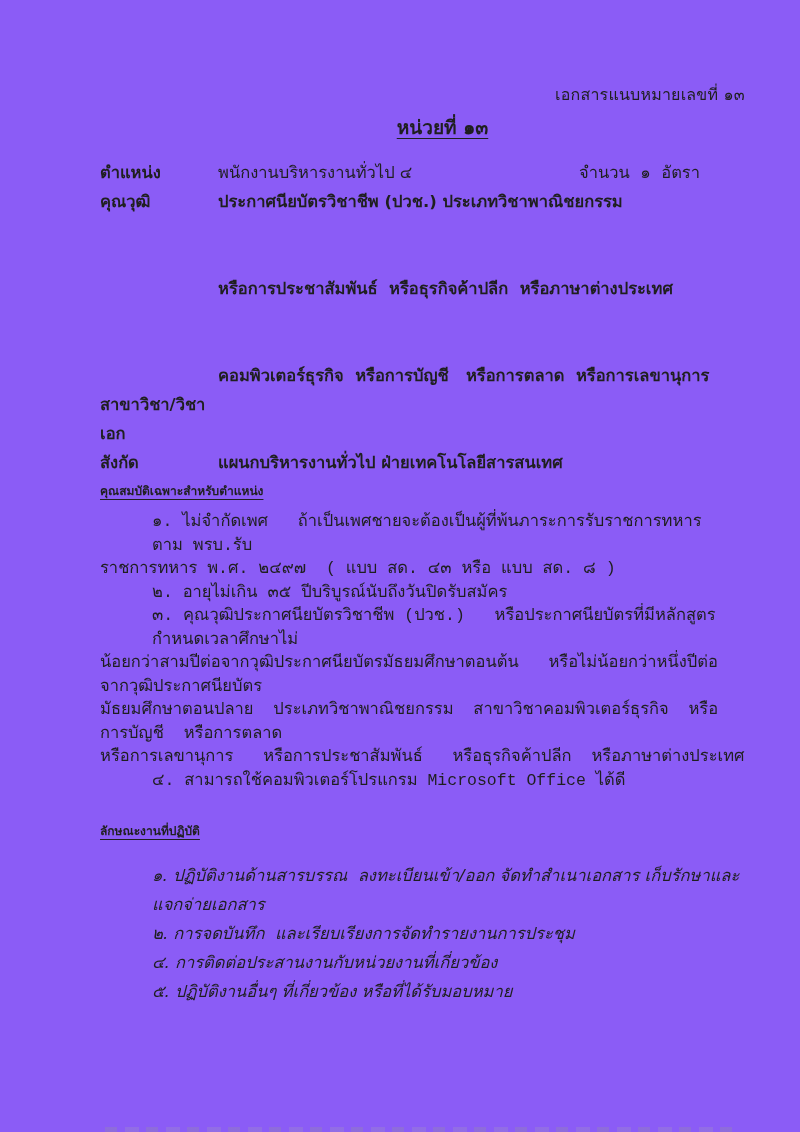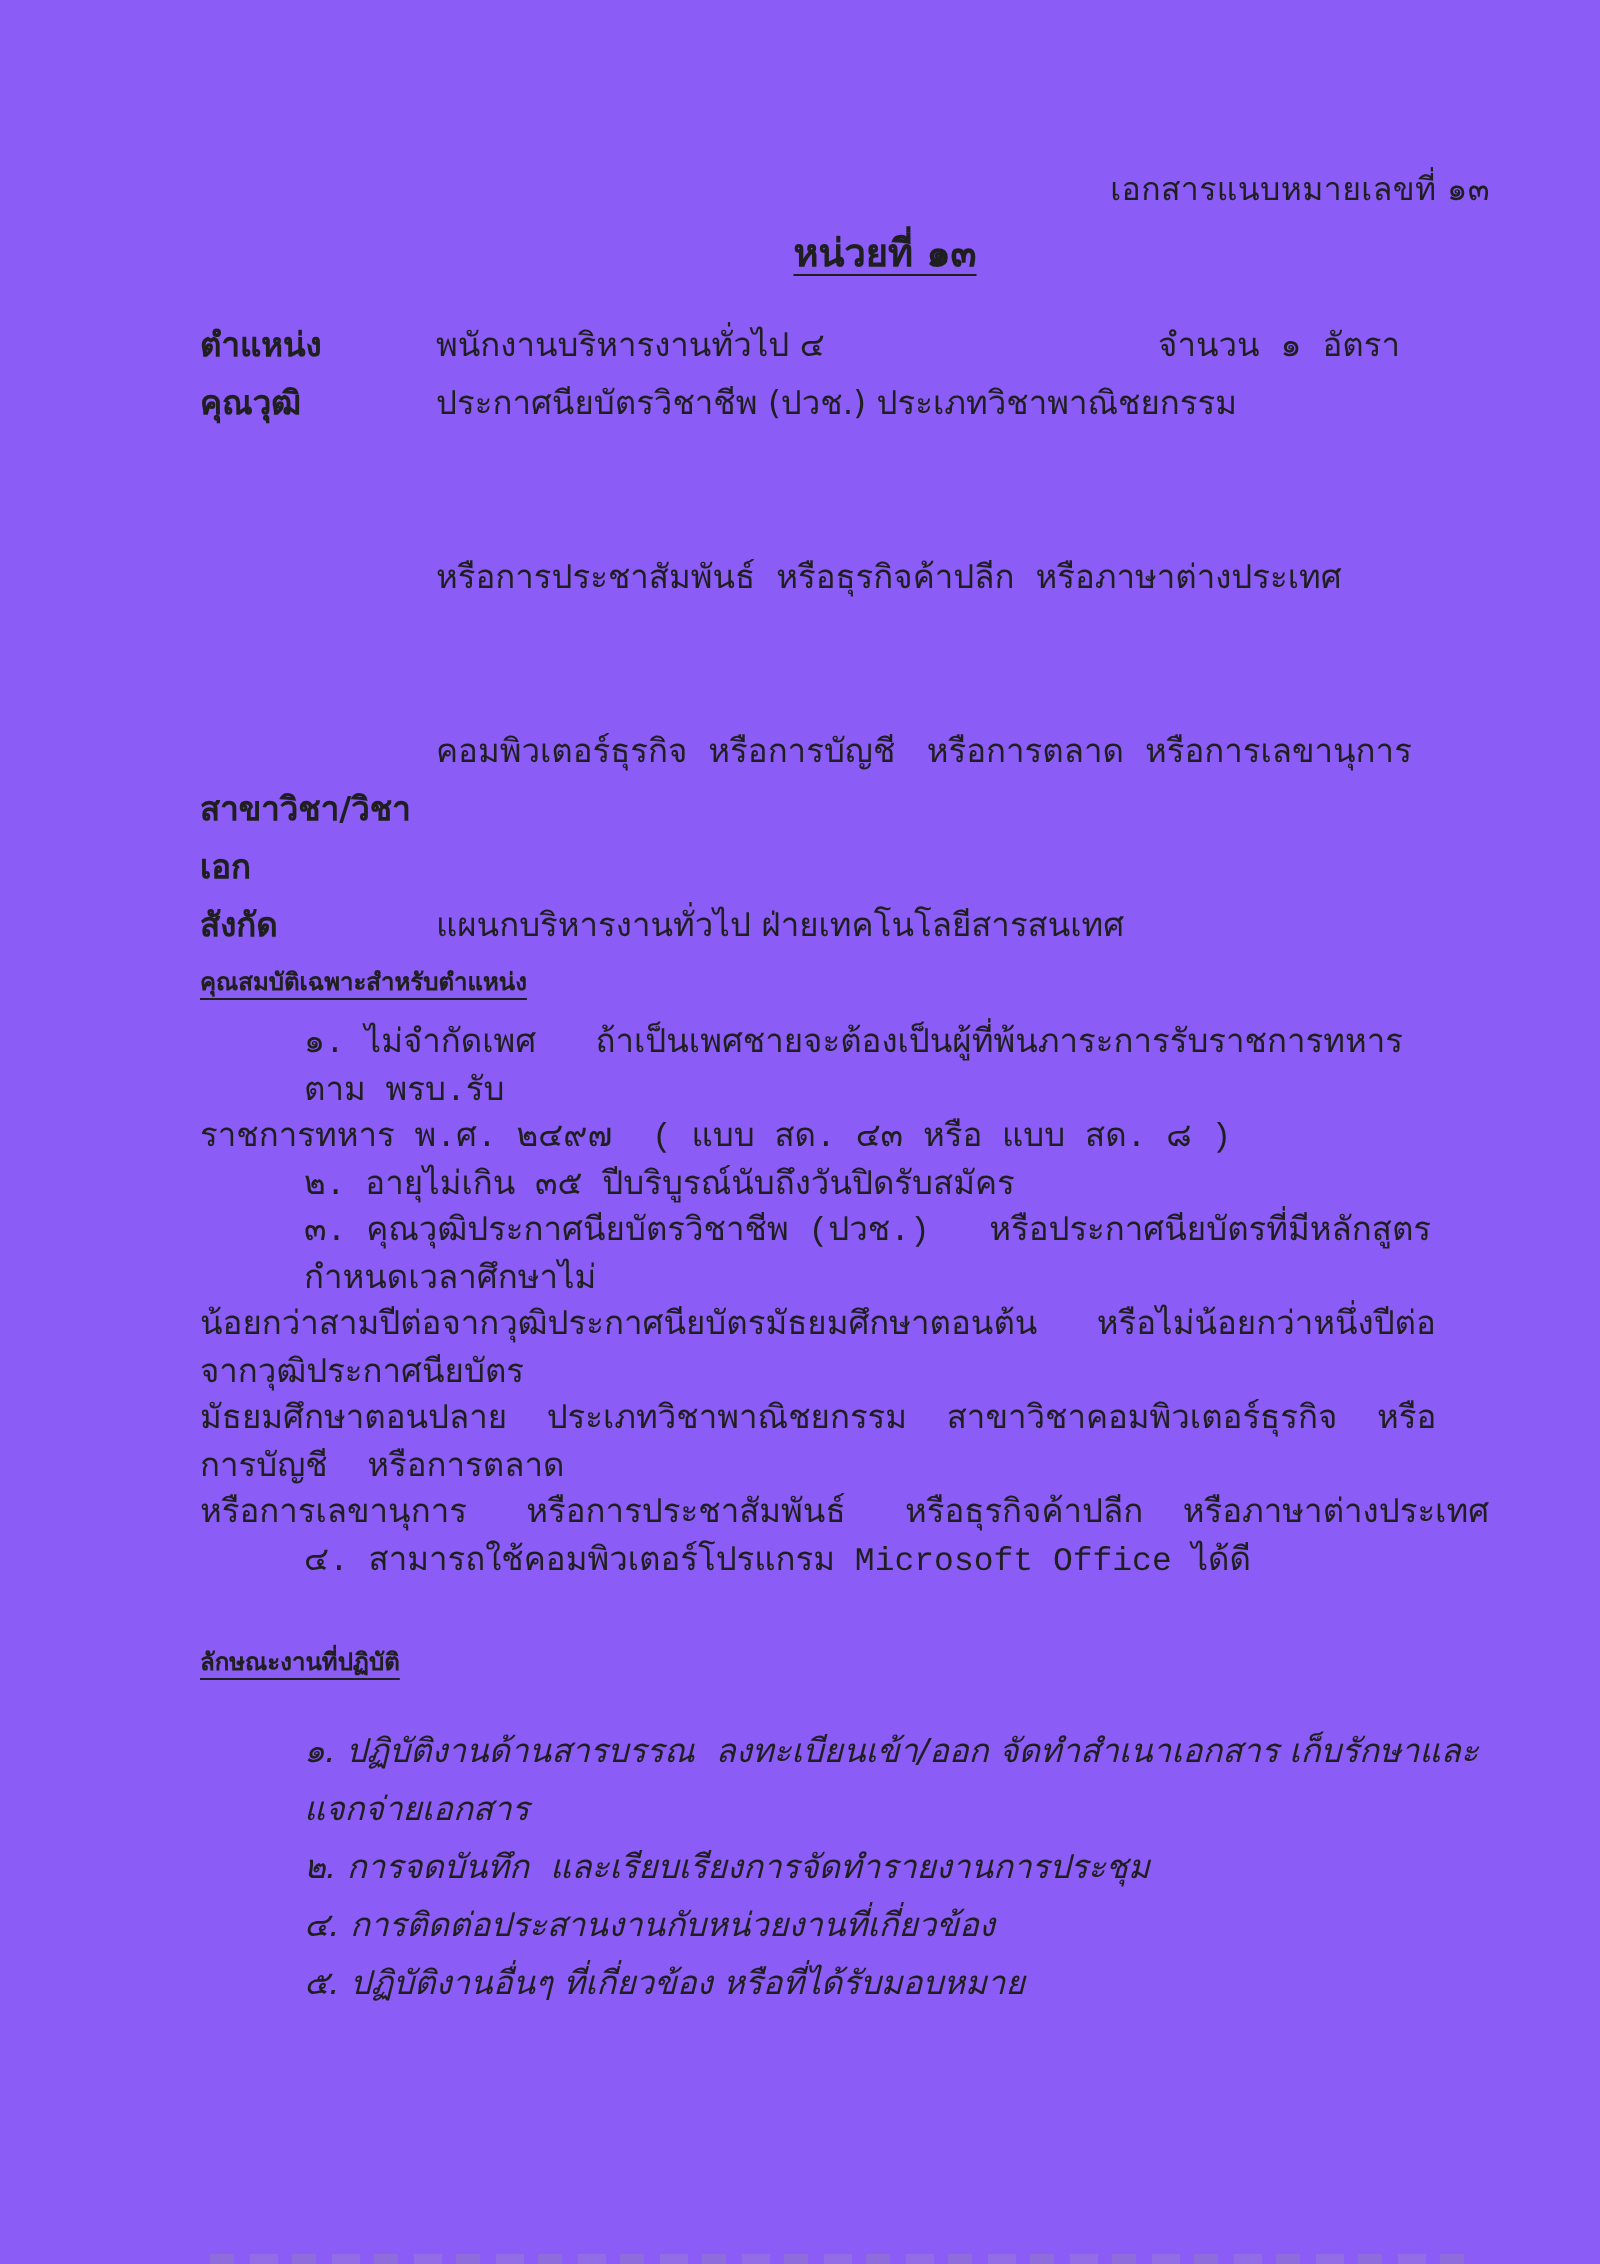--- a/index.html
+++ b/index.html
@@ -50,20 +50,21 @@
     align-items: flex-end;
   }
   .field-label {
     flex: 0 0 118px;
     font-weight: 700;
     white-space: pre-wrap;
   }
   .field-value {
     flex: 1 1 auto;
     white-space: pre-wrap;
+    font-weight: bold;
   }
   .field-value-split {
     flex: 1 1 auto;
     display: flex;
     justify-content: space-between;
   }
   .count-value {
     margin-right: 45px;
     white-space: pre-wrap;
   }

